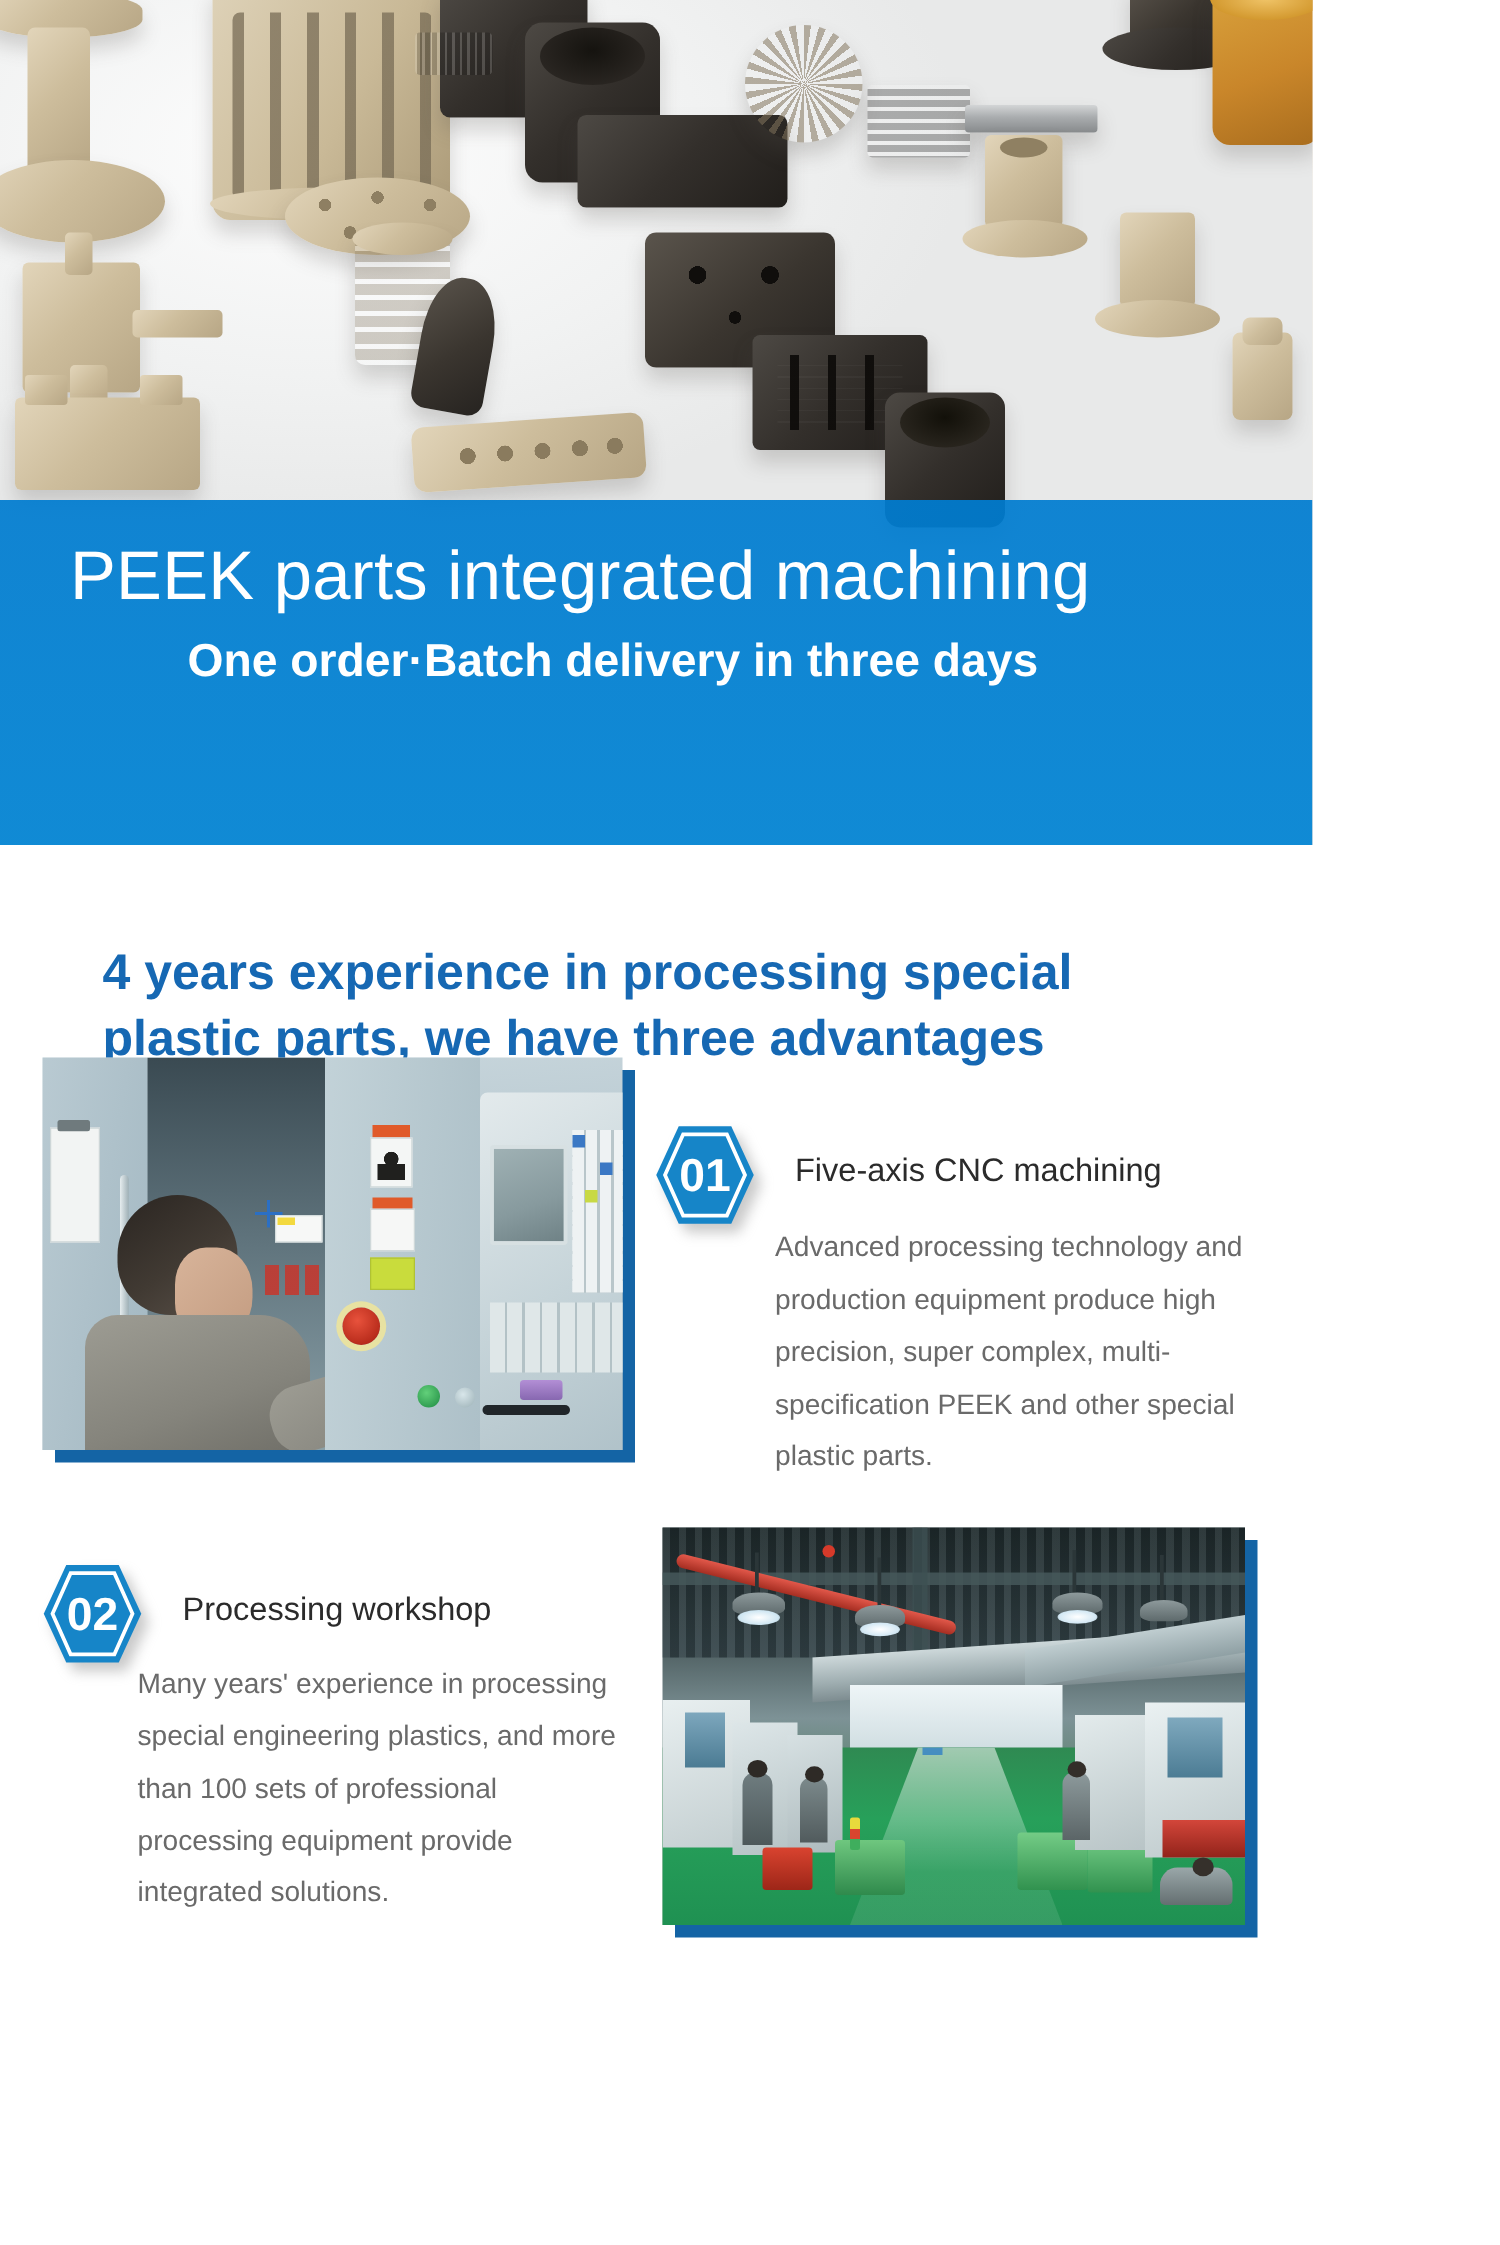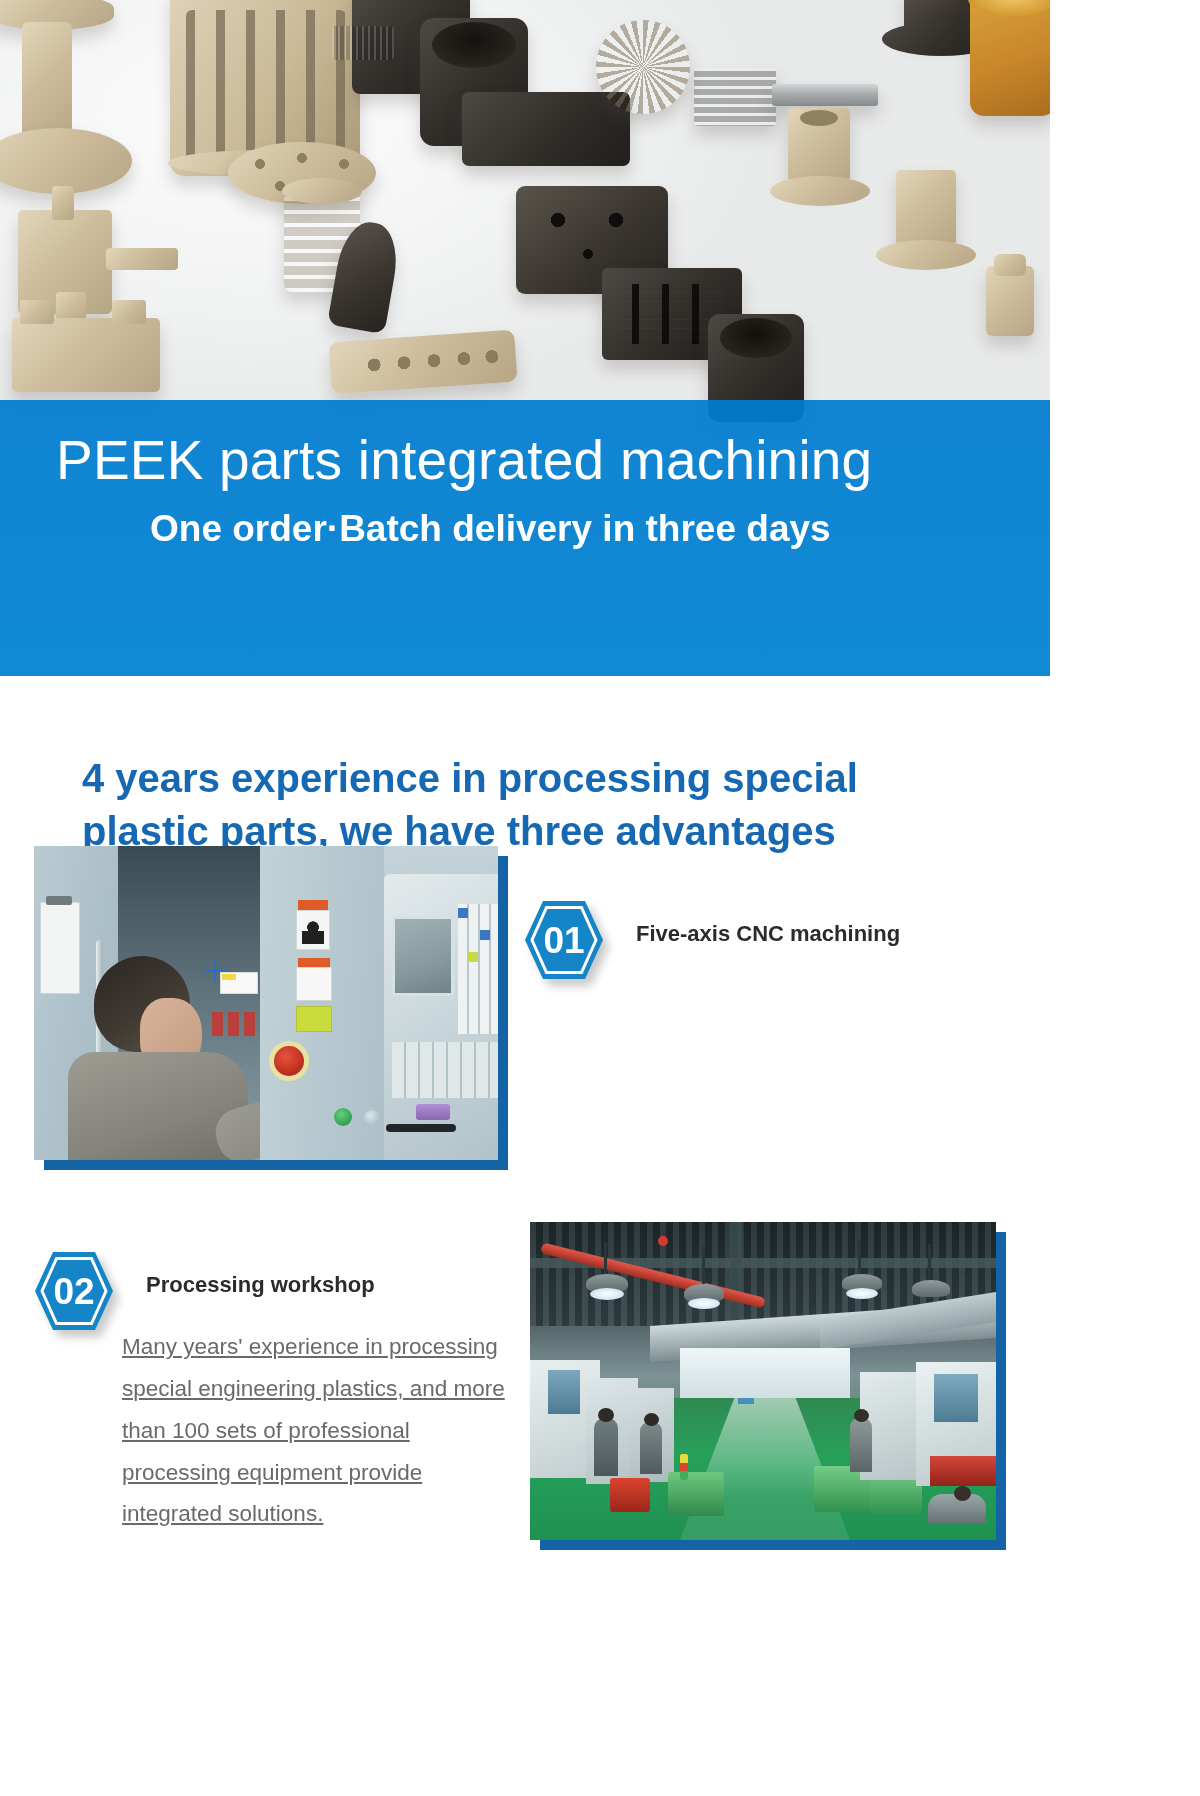--- a/index.html
+++ b/index.html
@@ -134,39 +134,39 @@
   .badge-num {
     font-family: "Liberation Sans", sans-serif;
     font-size: 37px;
     font-weight: bold;
     fill: #ffffff;
   }
 
   .feat-title {
     position: absolute;
     color: #2b2b2b;
-    font-size: 22px;
-    font-weight: bold;
+    font-size: 26px;
+    font-weight: normal;
     white-space: nowrap;
   }
   .feat-body {
     position: absolute;
     color: #6a6a6a;
     font-size: 22.5px;
     line-height: 1.86;
     font-weight: 400;
   }
 
   #badge-01 { left: 522px; top: 898px; }
   #title-01 { left: 636px; top: 921px; }
   #body-01  { left: 620px; top: 977px; width: 412px; }
 
   #badge-02 { left: 32px; top: 1249px; }
   #title-02 { left: 146px; top: 1272px; }
-  #body-02  { left: 122px; top: 1326px; width: 392px; text-decoration: underline; }
+  #body-02  { left: 110px; top: 1326px; width: 392px; }
 </style>
 </head>
 <body>
 
 <div class="page">
 
   <div class="hero">
 
     <div class="hero-photo">
       <div class="hero-bg"></div>
@@ -362,20 +362,21 @@
   </div>
 
   <div class="badge-hex" id="badge-01">
     <svg viewBox="0 0 84 84" aria-hidden="true">
       <polygon points="21,3 63,3 81,42 63,81 21,81 3,42" fill="#1685C8"></polygon>
       <polygon points="24.5,9.5 59.5,9.5 74,42 59.5,74.5 24.5,74.5 10,42" fill="none" stroke="#ffffff" stroke-width="3"></polygon>
       <text class="badge-num" x="42" y="55" text-anchor="middle">01</text>
     </svg>
   </div>
   <div class="feat-title" id="title-01">Five-axis CNC machining</div>
+  <div class="feat-body" id="body-01">Advanced processing technology and production equipment produce high precision, super complex, multi-specification PEEK and other special plastic parts.</div>
 
   <div class="badge-hex" id="badge-02">
     <svg viewBox="0 0 84 84" aria-hidden="true">
       <polygon points="21,3 63,3 81,42 63,81 21,81 3,42" fill="#1685C8"></polygon>
       <polygon points="24.5,9.5 59.5,9.5 74,42 59.5,74.5 24.5,74.5 10,42" fill="none" stroke="#ffffff" stroke-width="3"></polygon>
       <text class="badge-num" x="42" y="55" text-anchor="middle">02</text>
     </svg>
   </div>
   <div class="feat-title" id="title-02">Processing workshop</div>
   <div class="feat-body" id="body-02">Many years' experience in processing special engineering plastics, and more than 100 sets of professional processing equipment provide integrated solutions.</div>

